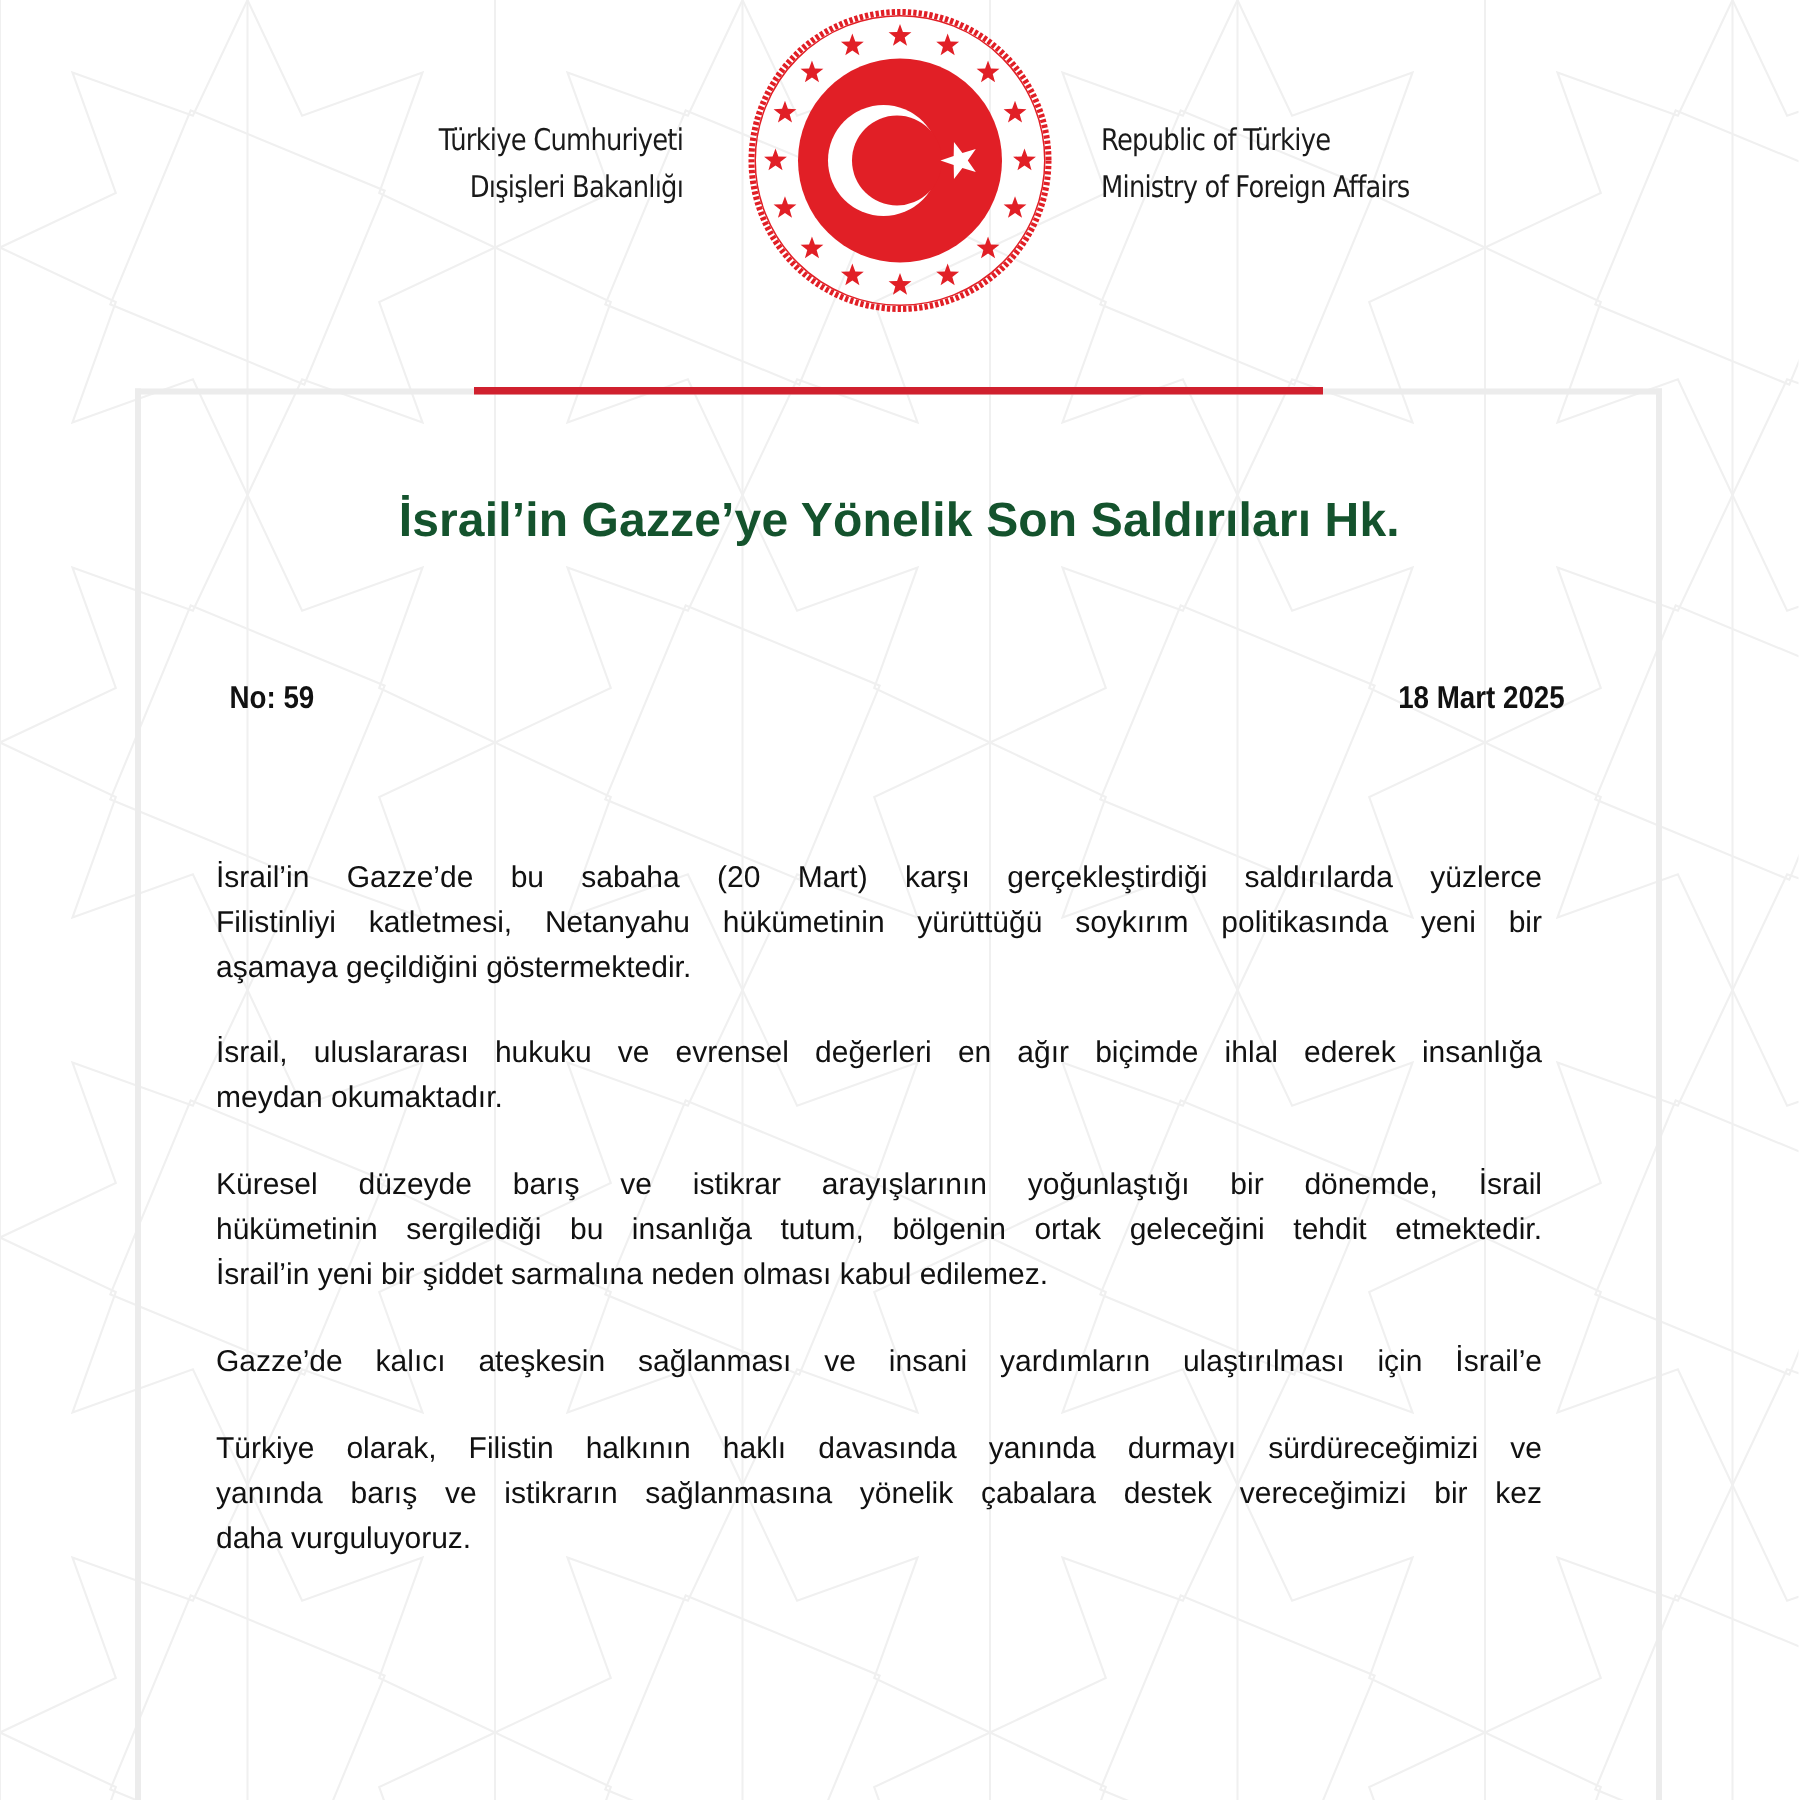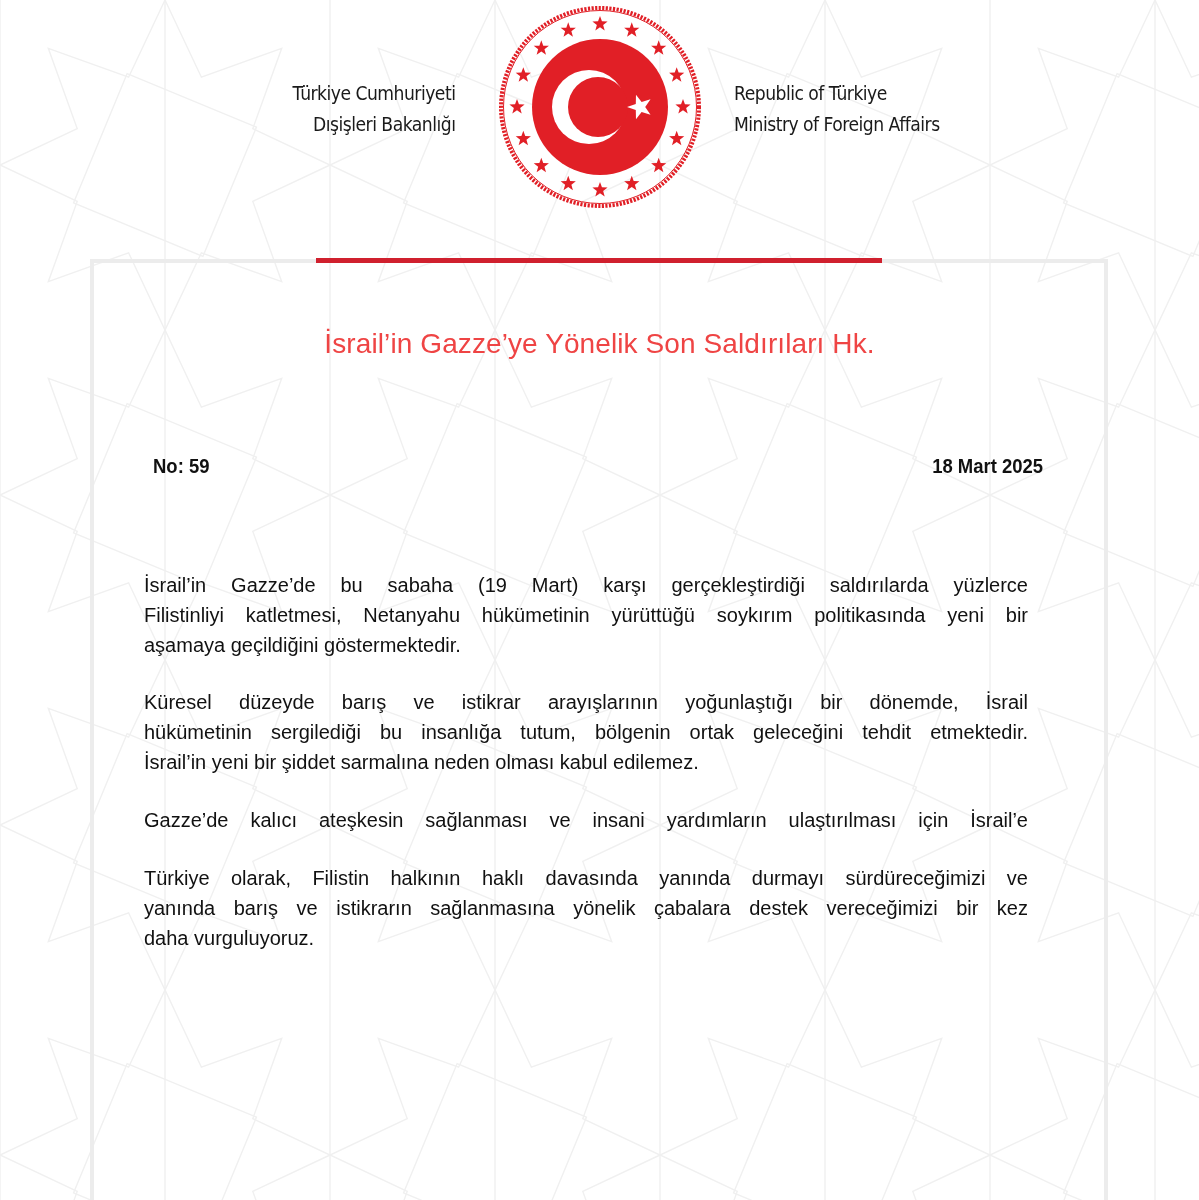--- a/index.html
+++ b/index.html
@@ -24,21 +24,21 @@
     }
     .ministry-tr div, .ministry-en div { white-space: nowrap; }
     .frame {
       position: absolute; left: 90px; top: 259px; width: 1010px; height: 960px;
       border-left: 4px solid #ececec; border-right: 4px solid #ececec; border-top: 4px solid #ececec;
       z-index: 1; background: transparent;
     }
     .red-bar { position: absolute; left: 316px; top: 258px; width: 566px; height: 5px; background: #d0202e; z-index: 3; }
     .title {
       position: absolute; left: 0; top: 328px; width: 1199px; text-align: center;
-      font-size: 28px; font-weight: normal; color: #ef4444; z-index: 2; letter-spacing: 0.1px;
+      font-size: 32px; font-weight: bold; color: #14532d; z-index: 2; letter-spacing: 0.1px;
     }
     .meta-no {
       position: absolute; left: 153px; top: 454px; font-size: 21px; font-weight: bold;
       z-index: 2; transform: scaleX(0.88); transform-origin: left center; white-space: nowrap;
     }
     .meta-date {
       position: absolute; right: 156px; top: 454px; font-size: 21px; font-weight: bold;
       z-index: 2; transform: scaleX(0.88); transform-origin: right center; white-space: nowrap;
     }
     .body-text { position: absolute; left: 144px; top: 570px; width: 884px; z-index: 2; font-size: 20px; line-height: 30px; color: #111; }
@@ -182,23 +182,27 @@
 <div class="frame"></div>
 <div class="red-bar"></div>
 
 <div class="title">İsrail’in Gazze’ye Yönelik Son Saldırıları Hk.</div>
 
 <div class="meta-no">No: 59</div>
 <div class="meta-date">18 Mart 2025</div>
 
 <div class="body-text">
   <p class="para p1">
-    <span class="line just">İsrail’in Gazze’de bu sabaha (19 Mart) karşı gerçekleştirdiği saldırılarda yüzlerce</span>
+    <span class="line just">İsrail’in Gazze’de bu sabaha (20 Mart) karşı gerçekleştirdiği saldırılarda yüzlerce</span>
     <span class="line just">Filistinliyi katletmesi, Netanyahu hükümetinin yürüttüğü soykırım politikasında yeni bir</span>
     <span class="line">aşamaya geçildiğini göstermektedir.</span>
+  </p>
+  <p class="para">
+    <span class="line just">İsrail, uluslararası hukuku ve evrensel değerleri en ağır biçimde ihlal ederek insanlığa</span>
+    <span class="line">meydan okumaktadır.</span>
   </p>
   <p class="para">
     <span class="line just">Küresel düzeyde barış ve istikrar arayışlarının yoğunlaştığı bir dönemde, İsrail</span>
     <span class="line just">hükümetinin sergilediği bu insanlığa tutum, bölgenin ortak geleceğini tehdit etmektedir.</span>
     <span class="line">İsrail’in yeni bir şiddet sarmalına neden olması kabul edilemez.</span>
   </p>
   <p class="para">
     <span class="line just">Gazze’de kalıcı ateşkesin sağlanması ve insani yardımların ulaştırılması için İsrail’e</span>
   </p>
   <p class="para">

